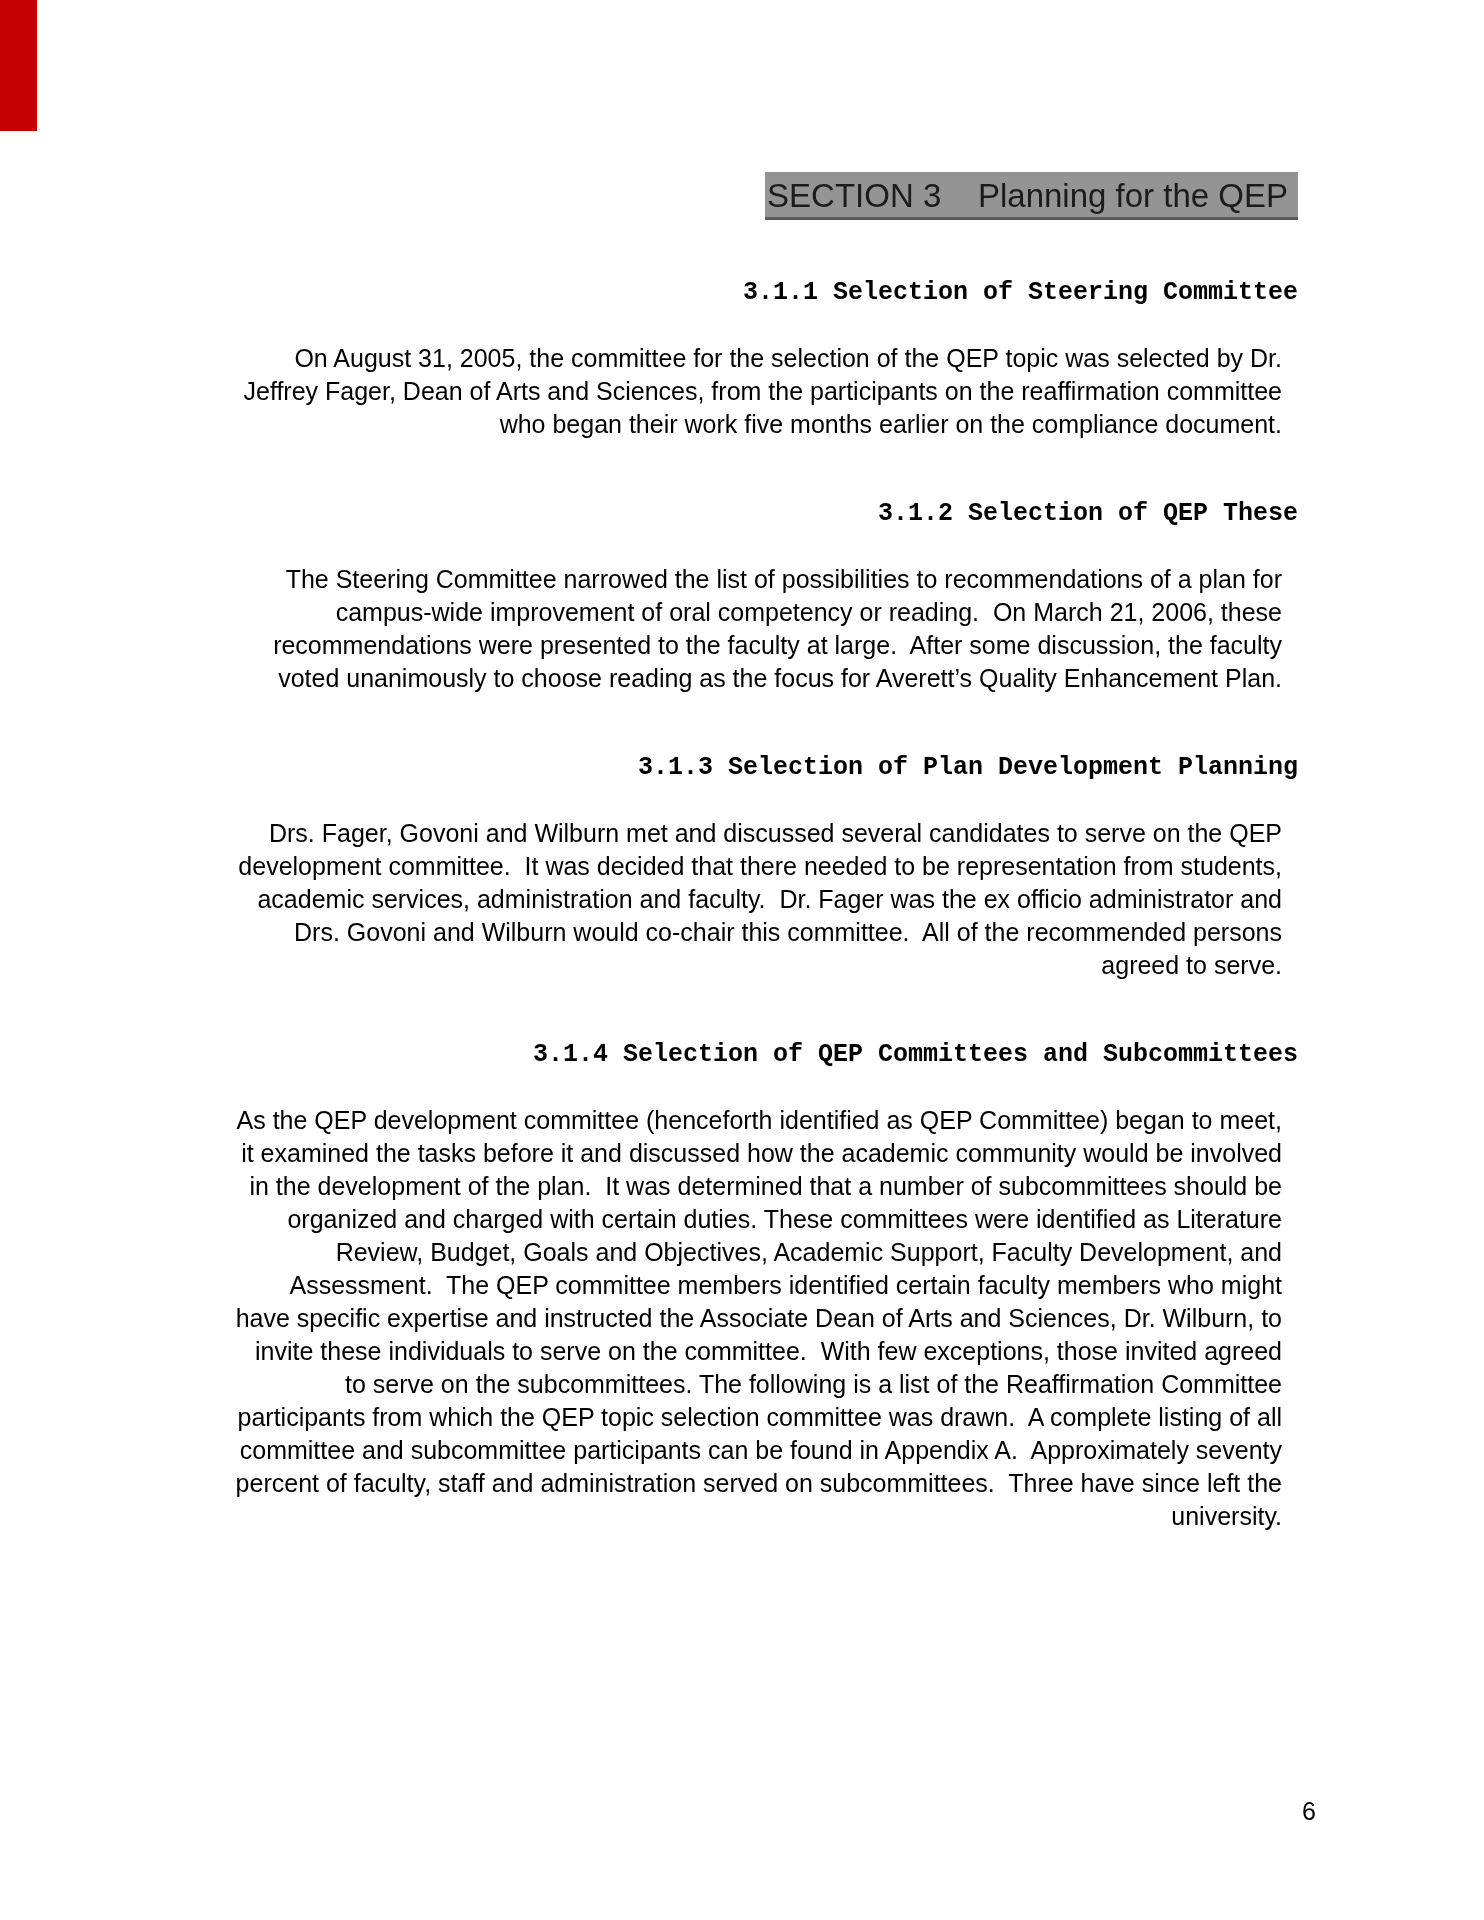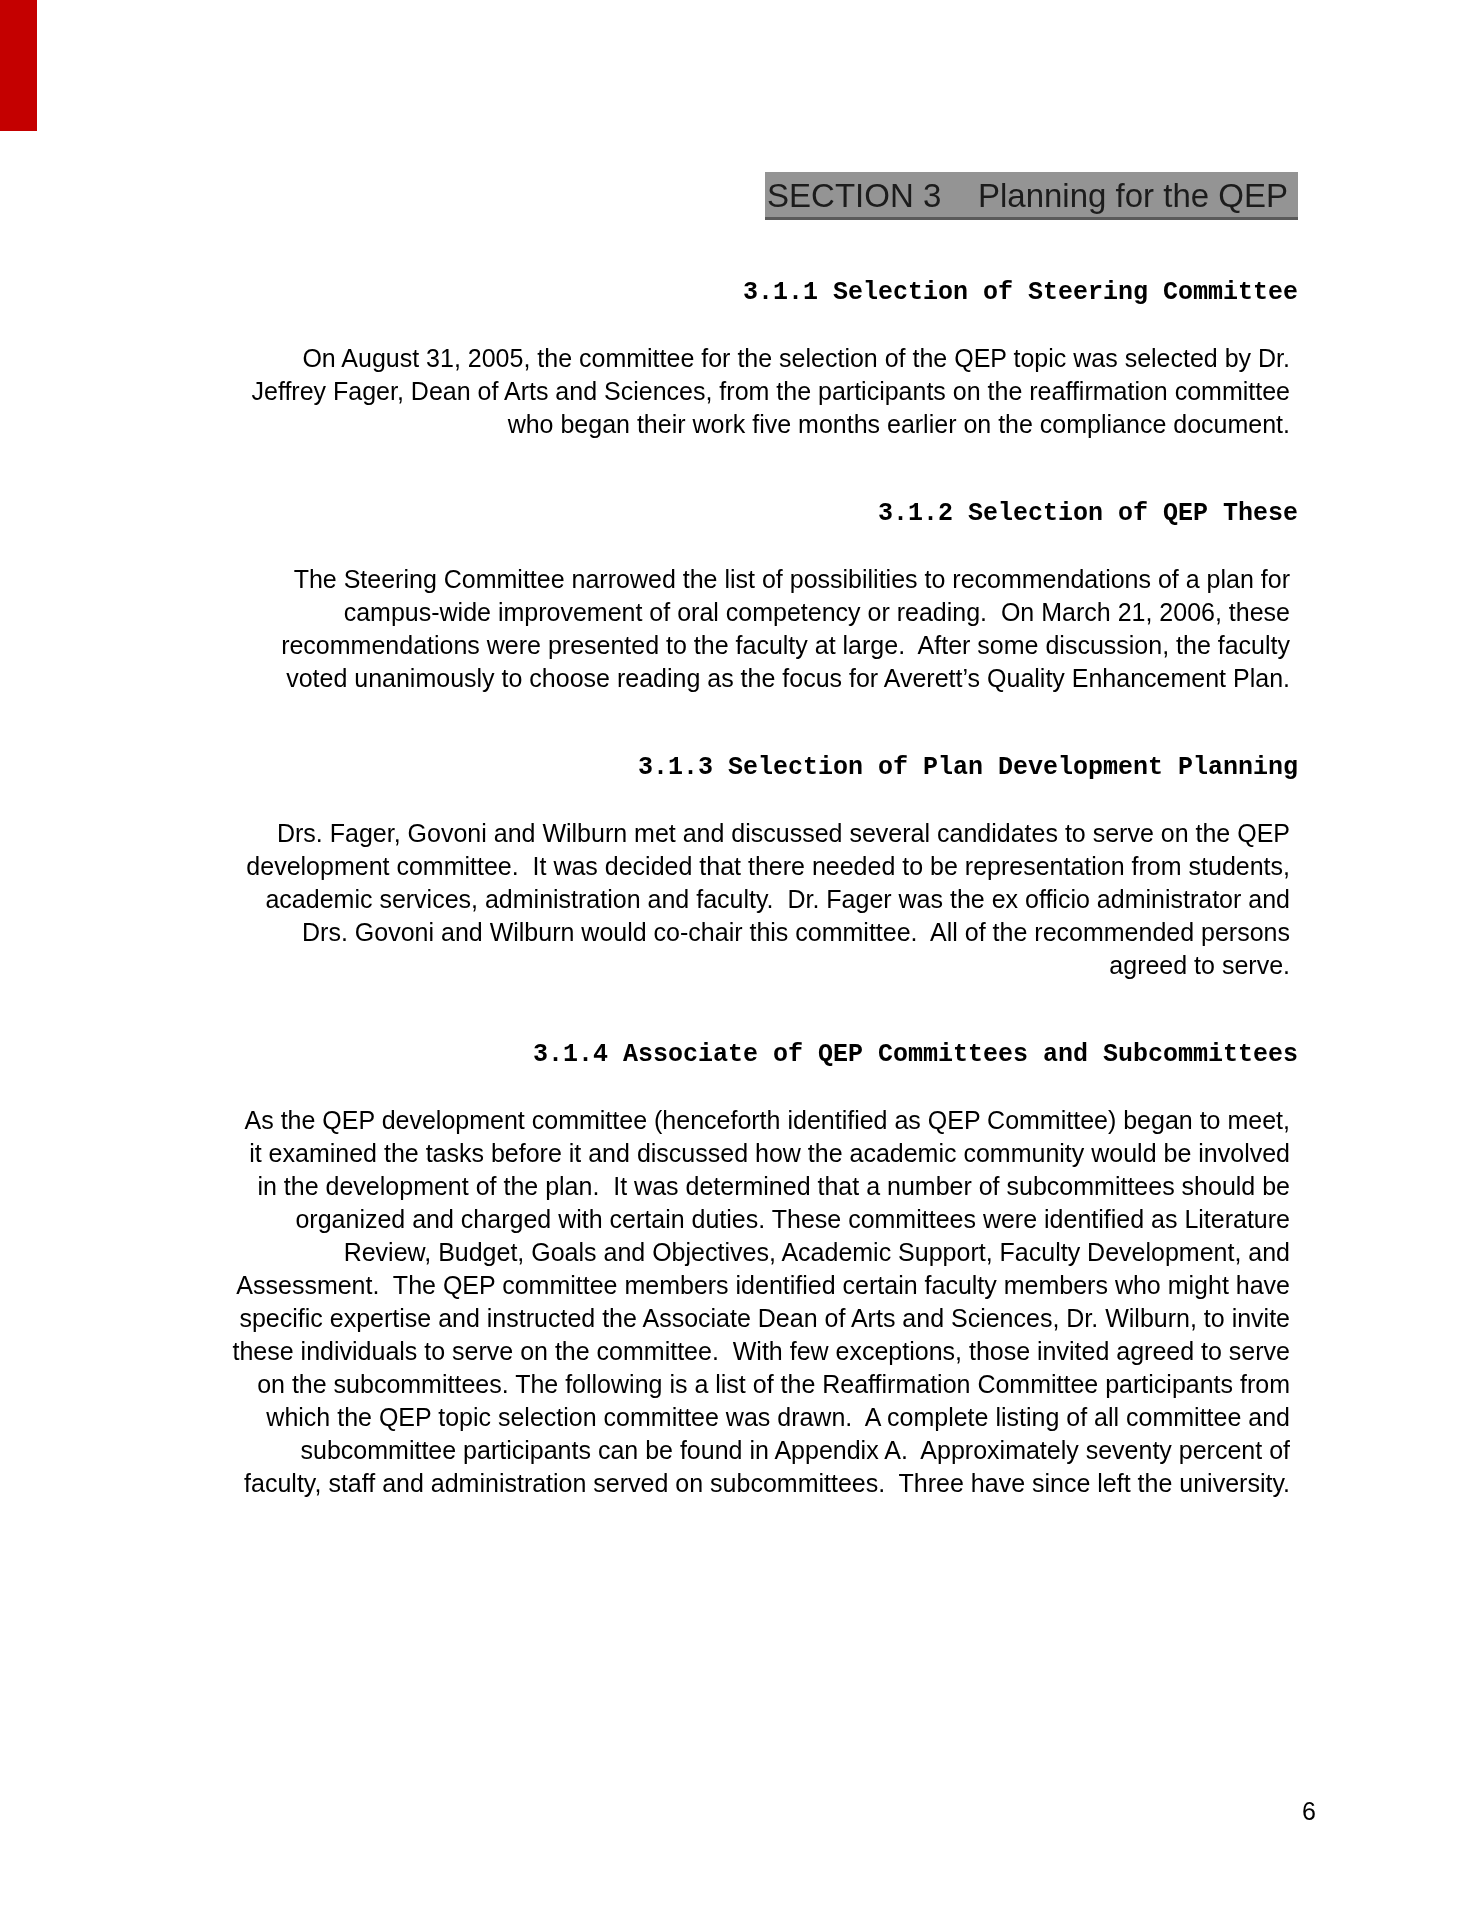--- a/index.html
+++ b/index.html
@@ -51,21 +51,21 @@
     line-height: 33px;
     margin: 37px 0 33px 0;
   }
   h2.section-heading:first-of-type {
     margin-top: 56px;
     font-family: Liberation Mono, monospace;
   }
   p.body-para {
     font-size: 25px;
     line-height: 33px;
-    margin: 8px;
+    margin: 16px;
     white-space: pre-wrap;
   }
   p.body-para .italic-seg {
   }
   .page-number {
     position: absolute;
     right: 168px;
     bottom: 92px;
     font-size: 25px;
     line-height: 33px;
@@ -93,21 +93,21 @@
       <h2 class="section-heading">3.1.2 Selection of QEP These</h2>
       <p class="body-para">The Steering Committee narrowed the list of possibilities to recommendations of a plan for campus-wide improvement of oral competency or reading.  On March 21, 2006, these recommendations were presented to the faculty at large.  After some discussion, the faculty voted unanimously to choose reading as the focus for Averett’s Quality Enhancement Plan.</p>
     </section>
 
     <section>
       <h2 class="section-heading">3.1.3 Selection of Plan Development Planning</h2>
       <p class="body-para"><span>Drs. Fager, Govoni and Wilburn met and discussed several candidates to serve on the QEP development committee.  It was decided that there needed to be representation from students, academic services, administration and faculty.  Dr. Fager was the </span><span class="italic-seg">ex officio</span><span> administrator and Drs. Govoni and Wilburn would co-chair this committee.  All of the recommended persons agreed to serve.</span></p>
     </section>
 
     <section>
-      <h2 class="section-heading">3.1.4 Associate of QEP Committees and Subcommittees</h2>
+      <h2 class="section-heading">3.1.4 Selection of QEP Committees and Subcommittees</h2>
       <p class="body-para">As the QEP development committee (henceforth identified as QEP Committee) began to meet, it examined the tasks before it and discussed how the academic community would be involved in the development of the plan.  It was determined that a number of subcommittees should be organized and charged with certain duties. These committees were identified as Literature Review, Budget, Goals and Objectives, Academic Support, Faculty Development, and Assessment.  The QEP committee members identified certain faculty members who might have specific expertise and instructed the Associate Dean of Arts and Sciences, Dr. Wilburn, to invite these individuals to serve on the committee.  With few exceptions, those invited agreed to serve on the subcommittees. The following is a list of the Reaffirmation Committee participants from which the QEP topic selection committee was drawn.  A complete listing of all committee and subcommittee participants can be found in Appendix A.  Approximately seventy percent of faculty, staff and administration served on subcommittees.  Three have since left the university.</p>
     </section>
 
   </div>
 
   <div class="page-number">6</div>
 
 </div>
 
 </body></html>

